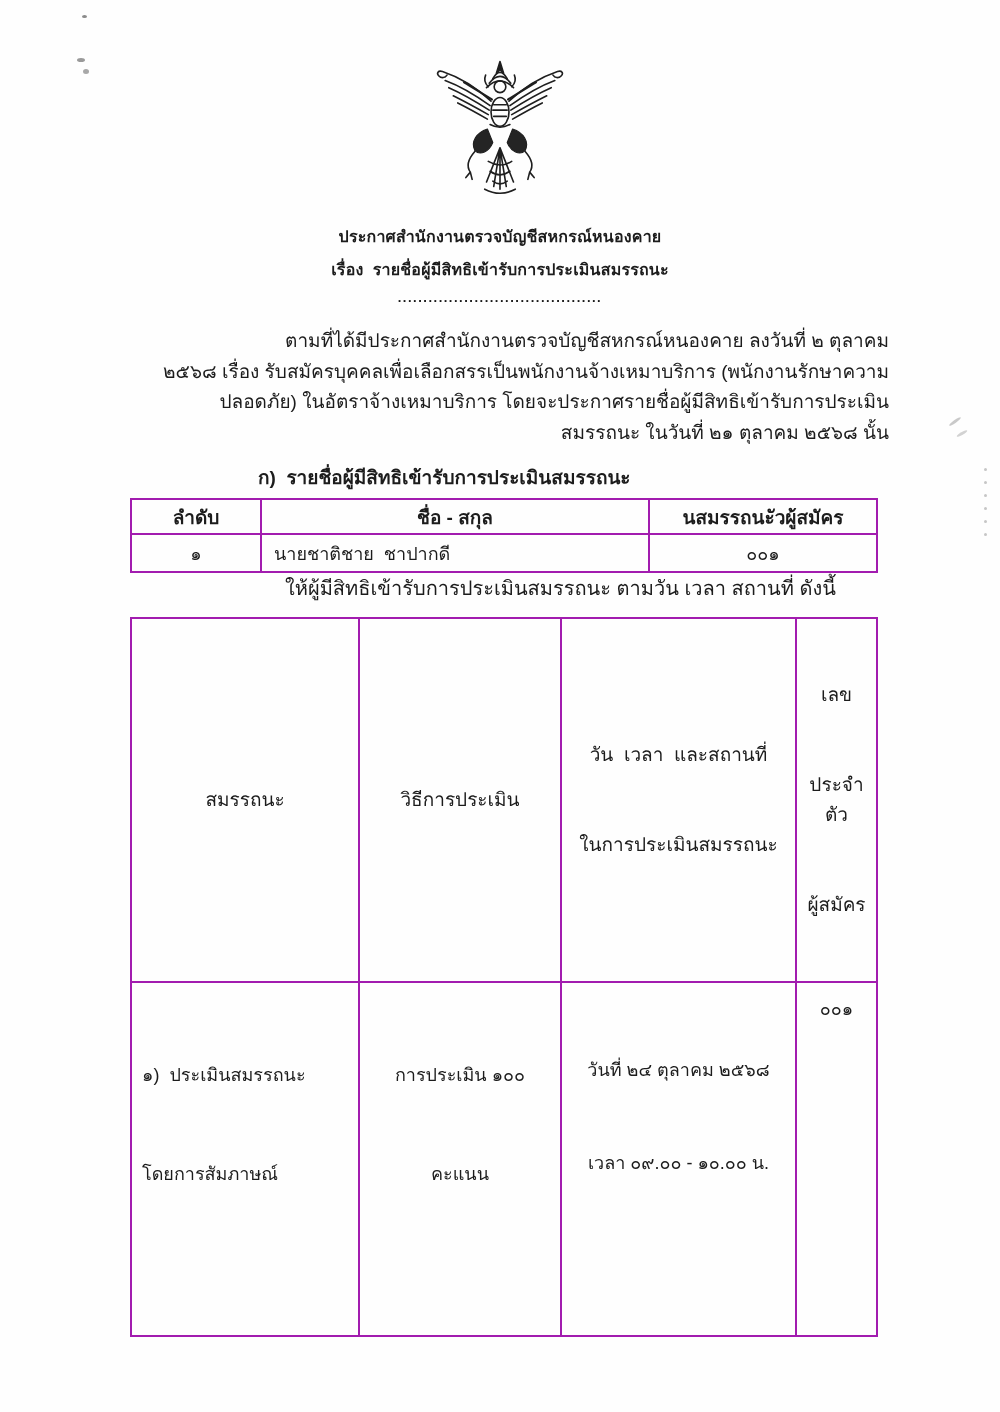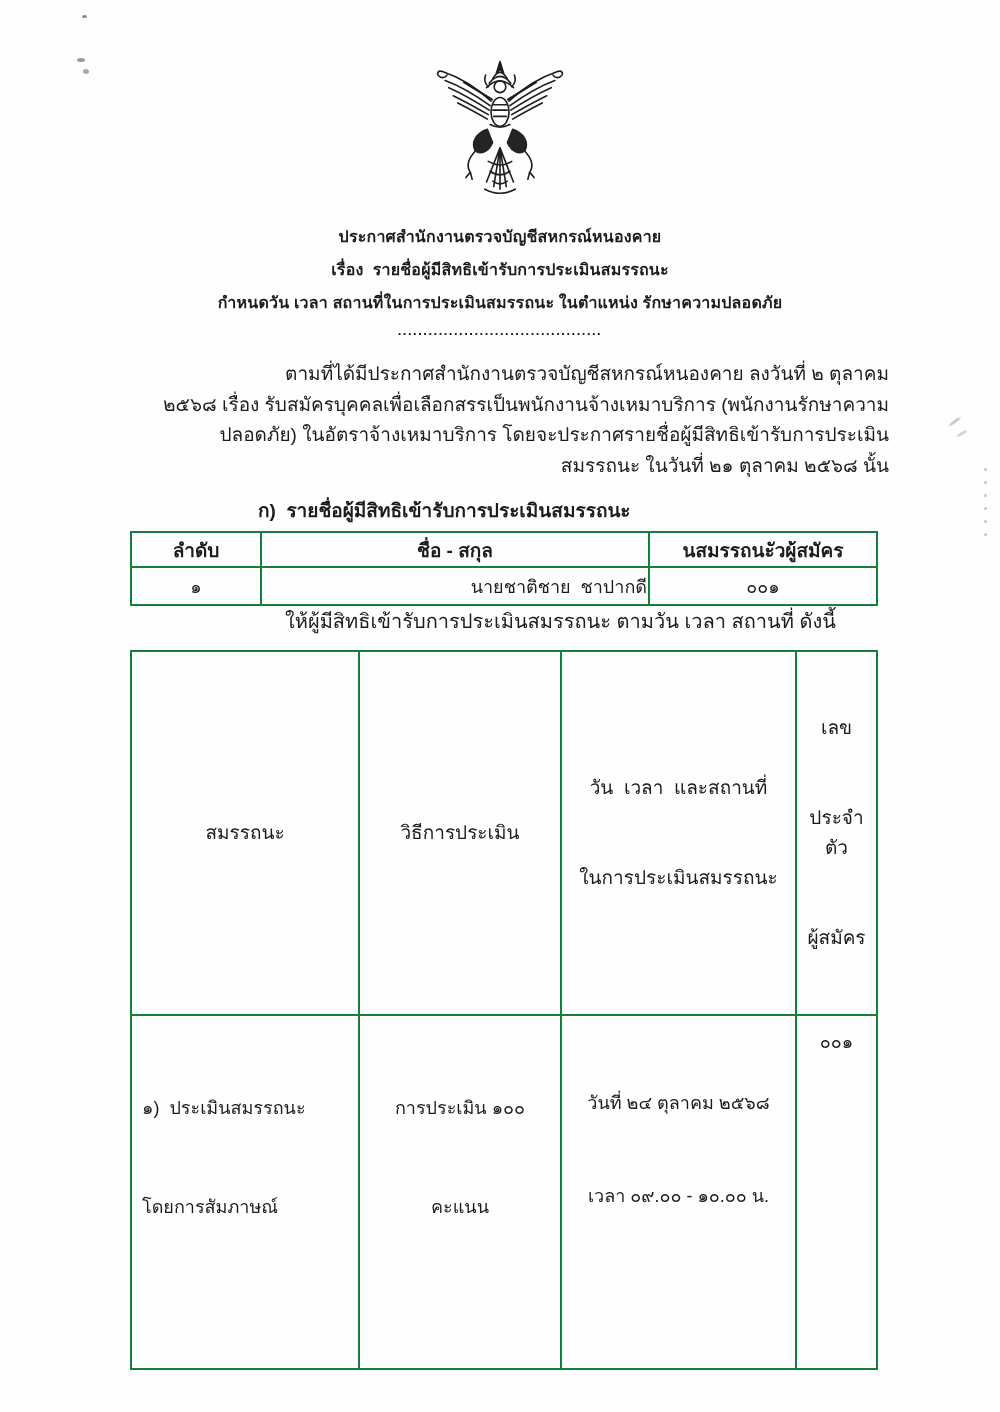--- a/index.html
+++ b/index.html
@@ -37,26 +37,26 @@
 
   .section-heading {
     font-size: 19px; font-weight: bold; line-height: 28px;
     padding-left: 128px; white-space: pre-wrap;
   }
   .heading-a { margin-top: 4px; }
   .heading-b { margin-top: 27px; }
   .sub-b { font-size: 20px; line-height: 28px; padding-left: 155px; white-space: pre-wrap; margin-top: 1px; }
 
   table { border-collapse: collapse; table-layout: fixed; }
-  td { border: 2px solid #15803d; font-size: 18px; white-space: pre-wrap; }
+  td { border: 2px solid #a21caf; font-size: 18px; white-space: pre-wrap; }
 
   .table-1 { width: 746px; margin-top: 6px; }
   .table-1 .hdr td { font-weight: bold; text-align: center; height: 35px; vertical-align: middle; font-size: 19px; }
   .table-1 .row td { height: 38px; vertical-align: middle; text-align: center; }
-  .table-1 .row td.name-cell { text-align: right; padding-left: 12px; }
+  .table-1 .row td.name-cell { text-align: left; padding-left: 12px; }
 
   .table-2 { width: 746px; margin-top: 15px; }
   .table-2 .hdr td { text-align: center; vertical-align: middle; height: 95px; line-height: 30px; font-size: 19px; }
   .table-2 .body td { height: 158px; vertical-align: top; padding-top: 10px; line-height: 33px; }
   .table-2 .body td.cell-competency { text-align: left; padding-left: 10px; padding-right: 6px; }
   .table-2 .body td.cell-method,
   .table-2 .body td.cell-schedule,
   .table-2 .body td.cell-number { text-align: center; }
   .table-2 .body td.cell-schedule { line-height: 31px; }
 
@@ -132,21 +132,20 @@
       <path d="M72 115 Q85 123 98 115"></path>
       <path d="M74 126 Q85 134 96 126"></path>
       <path d="M77 137 Q85 143 93 137"></path>
       <path d="M68 146 Q85 155 102 146"></path>
     </svg>
   </div>
 
   <div class="title-block">
     <div class="title-line">ประกาศสำนักงานตรวจบัญชีสหกรณ์หนองคาย</div>
     <div class="title-line">เรื่อง  รายชื่อผู้มีสิทธิเข้ารับการประเมินสมรรถนะ</div>
-    <div class="title-line">กำหนดวัน เวลา สถานที่ในการประเมินสมรรถนะ ในตำแหน่ง รักษาความปลอดภัย</div>
     <div class="dots-divider">........................................</div>
   </div>
 
   <div class="content">
 
     <p class="body-par par-1">ตามที่ได้มีประกาศสำนักงานตรวจบัญชีสหกรณ์หนองคาย ลงวันที่ ๒ ตุลาคม ๒๕๖๘ เรื่อง รับสมัครบุคคลเพื่อเลือกสรรเป็นพนักงานจ้างเหมาบริการ (พนักงานรักษาความปลอดภัย) ในอัตราจ้างเหมาบริการ โดยจะประกาศรายชื่อผู้มีสิทธิเข้ารับการประเมินสมรรถนะ ในวันที่ ๒๑ ตุลาคม ๒๕๖๘ นั้น</p>
 
     <div class="section-heading heading-a">ก)  รายชื่อผู้มีสิทธิเข้ารับการประเมินสมรรถนะ</div>
 
     <table class="table-1">

